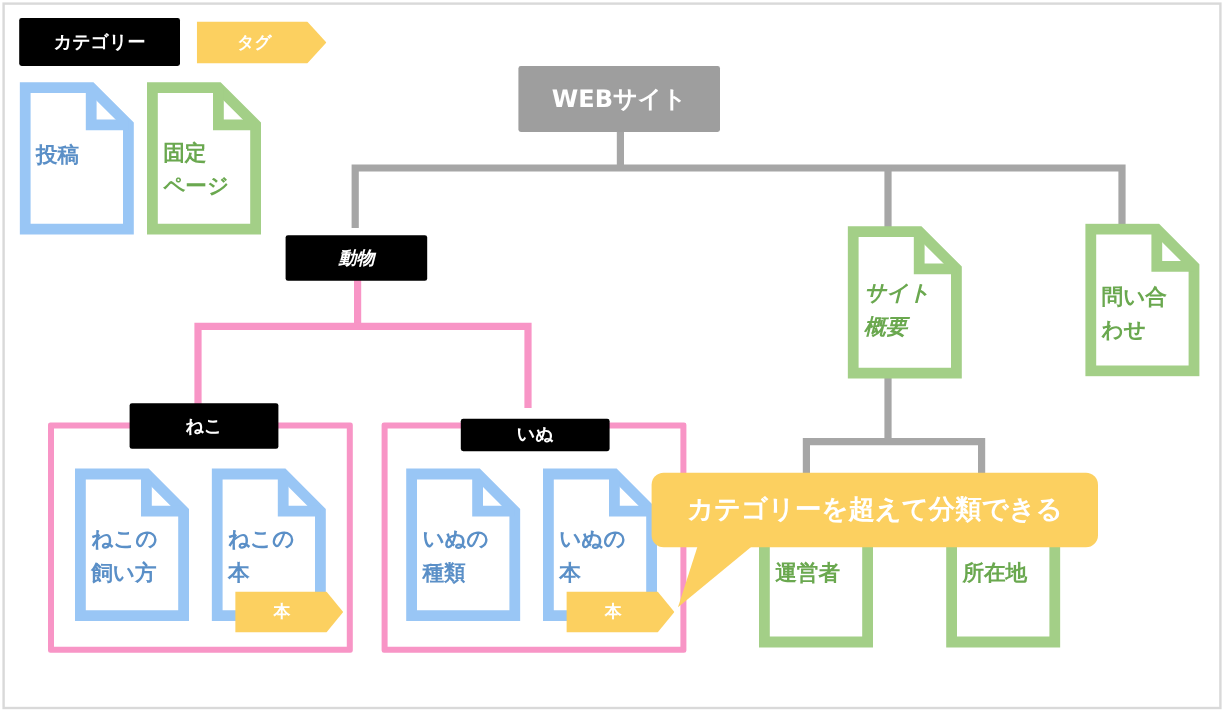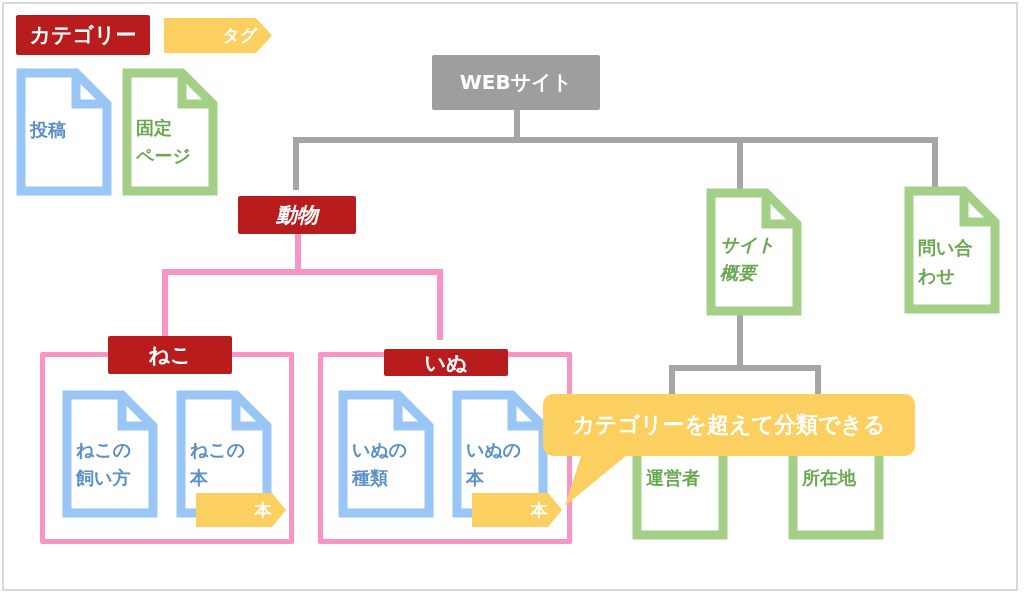--- a/index.html
+++ b/index.html
@@ -1,21 +1,21 @@
 <!DOCTYPE html>
 <html><head>
 <meta charset="utf-8">
 <style>
   html,body{margin:0;padding:0;background:#fff;}
   body{width:1024px;height:597px;position:relative;overflow:hidden;font-family:"DejaVu Sans",sans-serif;}
   .frame{position:absolute;left:2px;top:2px;width:1016px;height:589px;border:2px solid #d9d9d9;box-sizing:border-box;}
   svg.lines{position:absolute;left:0;top:0;}
-  .cat{position:absolute;background:#b91c1c;color:#fff;font-weight:bold;font-size:21px;display:flex;align-items:center;justify-content:center;border-radius:2px;}
+  .cat{position:absolute;background:#000000;color:#fff;font-weight:bold;font-size:15px;display:flex;align-items:center;justify-content:center;border-radius:2px;}
   .root{position:absolute;background:#9e9e9e;color:#fff;font-weight:bold;font-size:20px;display:flex;align-items:center;justify-content:center;border-radius:2px;}
-  .tag{position:absolute;color:#fff;font-weight:bold;font-size:17px;display:flex;align-items:center;padding-left:28px;}
+  .tag{position:absolute;color:#fff;font-weight:bold;font-size:14px;display:flex;align-items:center;}
   .tag svg{position:absolute;left:0;top:0;}
   .tag span{position:relative;width:100%;text-align:center;padding-right:12px;box-sizing:border-box;}
   .doc{position:absolute;}
   .doc svg{position:absolute;left:0;top:0;}
   .doc .lbl{position:absolute;left:14px;font-weight:bold;font-size:18px;line-height:28px;white-space:pre;}
   .blue .lbl{color:#5a8fc7;}
   .green .lbl{color:#6aa84f;}
   .group{position:absolute;border:5px solid #f895c6;box-sizing:border-box;border-radius:2px;}
   .bubble{position:absolute;}
   .bubble .box{position:absolute;left:0;top:0;width:372px;height:62px;background:#fcd060;border-radius:10px;color:#fff;font-weight:bold;font-size:22px;display:flex;align-items:center;justify-content:center;font-family:Liberation Serif, serif;}

